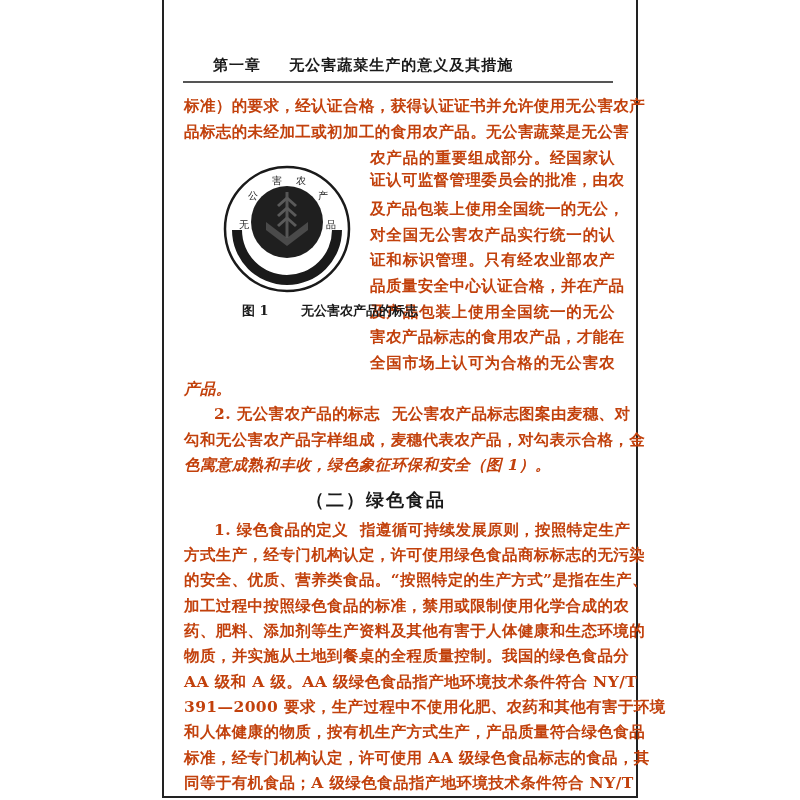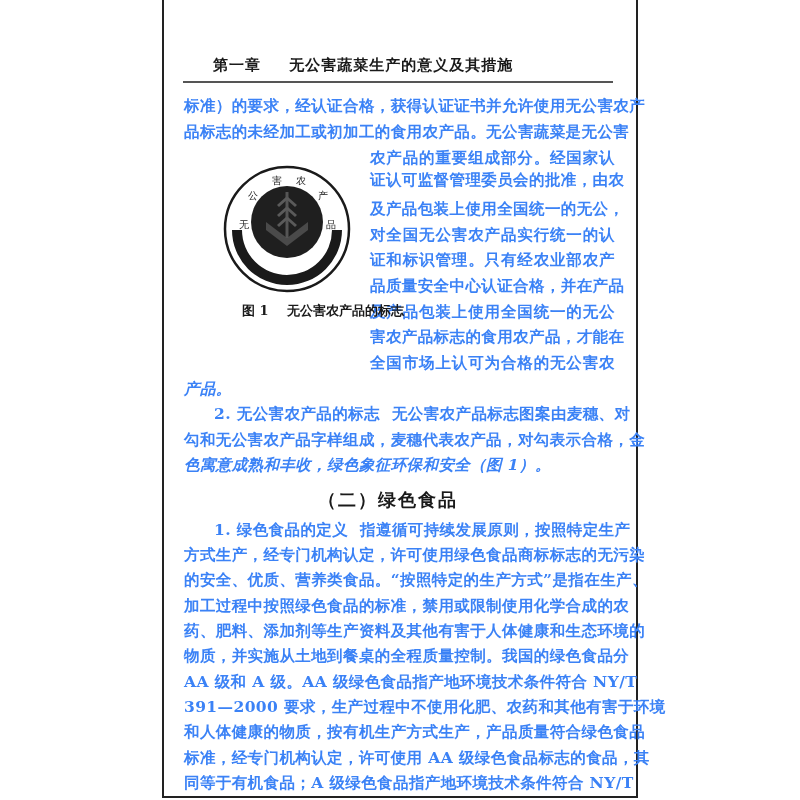--- a/index.html
+++ b/index.html
@@ -10,34 +10,34 @@
       border: 2px solid #222; border-top: 2px solid #222; background: #fff;
     }
     .running-head {
       position: absolute; left: 183px; top: 56px; width: 430px;
       font-size: 15px; font-weight: bold; letter-spacing: 1px; white-space: nowrap;
     }
     .running-head .chap { margin-right: 22px; margin-left: 30px; }
     .head-rule { position: absolute; left: 183px; top: 81px; width: 430px; height: 0; border-top: 2px solid #555; }
     .line {
       position: absolute; font-size: 15.5px; white-space: nowrap; font-weight: bold;
-      letter-spacing: 0.4px; line-height: 20px; color: #3b82f6;
+      letter-spacing: 0.4px; line-height: 20px; color: #c2410c;
     }
     .full { left: 184px; width: 431px; text-align: justify; text-align-last: justify; }
     .right-col { left: 370px; width: 245px; text-align: justify; text-align-last: justify; }
     .last { text-align-last: left; font-style: italic; }
     .figure {
       position: absolute; left: 222px; top: 164px; width: 130px; height: 130px;
     }
     .fig-caption {
       position: absolute; left: 198px; top: 302px; font-size: 13px; font-weight: bold; white-space: nowrap;
     }
-    .fig-caption .num { margin-right: 14px; padding-left: 44px; }
+    .fig-caption .num { margin-right: 28px; padding-left: 44px; }
     .section-title {
-      position: absolute; left: 16px; width: 736px; top: 452px; text-align: center;
+      position: absolute; left: 4px; width: 736px; top: 452px; text-align: center;
       font-size: 18px; font-weight: bold; letter-spacing: 2px; padding-left: 8px;
     }
     .indent-head { font-weight: bold; margin-right: 12px; margin-top: 18px; }
   </style>
 </head>
 <body>
 
 <div class="page"></div>
 
 <div class="running-head">

